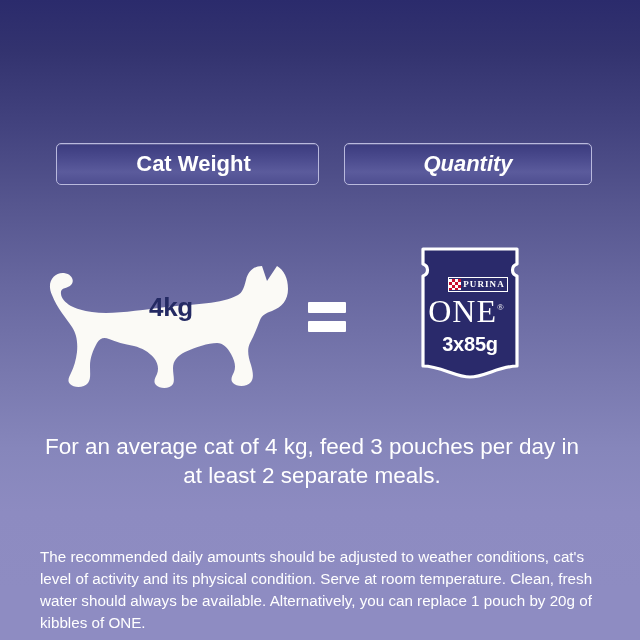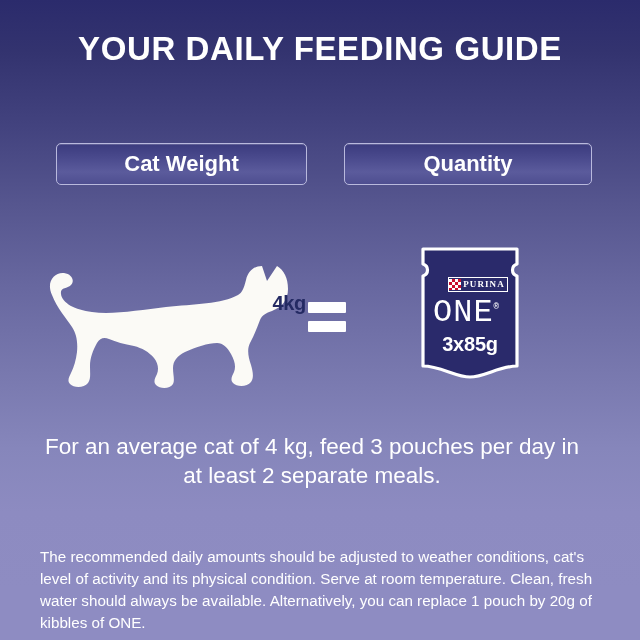--- a/index.html
+++ b/index.html
@@ -47,39 +47,39 @@
     border-radius: 5px;
     background: linear-gradient(180deg, #3b3b7e 0%, #4a4a8d 35%, #5b5b9c 70%, #4e4e90 100%);
     box-shadow: inset 0 1px 0 rgba(255,255,255,0.18);
     display: flex;
     align-items: center;
     justify-content: center;
     color: #ffffff;
     font-size: 22px;
     font-weight: bold;
   }
-  #pill-weight { left: 56px;  top: 143px; width: 249px; }
-  #pill-qty    { left: 344px; top: 143px; width: 246px; }
+  #pill-weight { left: 56px;  top: 143px; width: 249px; padding-left: 12px; }
+  #pill-qty    { left: 344px; top: 143px; width: 246px; font-style: italic; }
 
   
   #cat-wrap {
     position: absolute;
     left: 36px;
     top: 248px;
     width: 270px;
     height: 150px;
   }
   #cat-svg { display: block; width: 270px; height: 150px; }
   #cat-weight-label {
     position: absolute;
     left: 0; right: 0;
     top: 44px;
-    text-align: right;
+    text-align: center;
     color: #242a63;
-    font-size: 20px;
+    font-size: 26px;
     font-weight: bold;
     letter-spacing: -0.3px;
     pointer-events: none;
   }
 
   #equals {
     position: absolute;
     left: 308px;
     top: 300px;
     width: 38px;
@@ -143,21 +143,21 @@
     font-weight: bold;
     letter-spacing: 1.1px;
     line-height: 11px;
   }
   #one-word {
     position: absolute;
     left: 0; right: 8px;
     top: 50px;
     text-align: center;
     color: #ffffff;
-    font-family: Liberation Mono, monospace;
+    font-family: Liberation Serif, serif;
     font-size: 32px;
     line-height: 34px;
     letter-spacing: 1px;
   }
   #one-word sup {
     font-size: 9px;
     vertical-align: super;
     letter-spacing: 0;
   }
   #pouch-weight {
@@ -192,21 +192,20 @@
     line-height: 22px;
     text-align: left;
   }
   #fineprint p { margin: 4px; }
 </style>
 </head>
 <body>
 
 <div id="root">
 
-  <div id="title">YOUR DAILY FEEDING GUIDE</div>
 
   <div id="pill-weight" class="pill">
     <span>Cat Weight</span>
   </div>
 
   <div id="pill-qty" class="pill">
     <span>Quantity</span>
   </div>
 
   <div id="cat-wrap">

